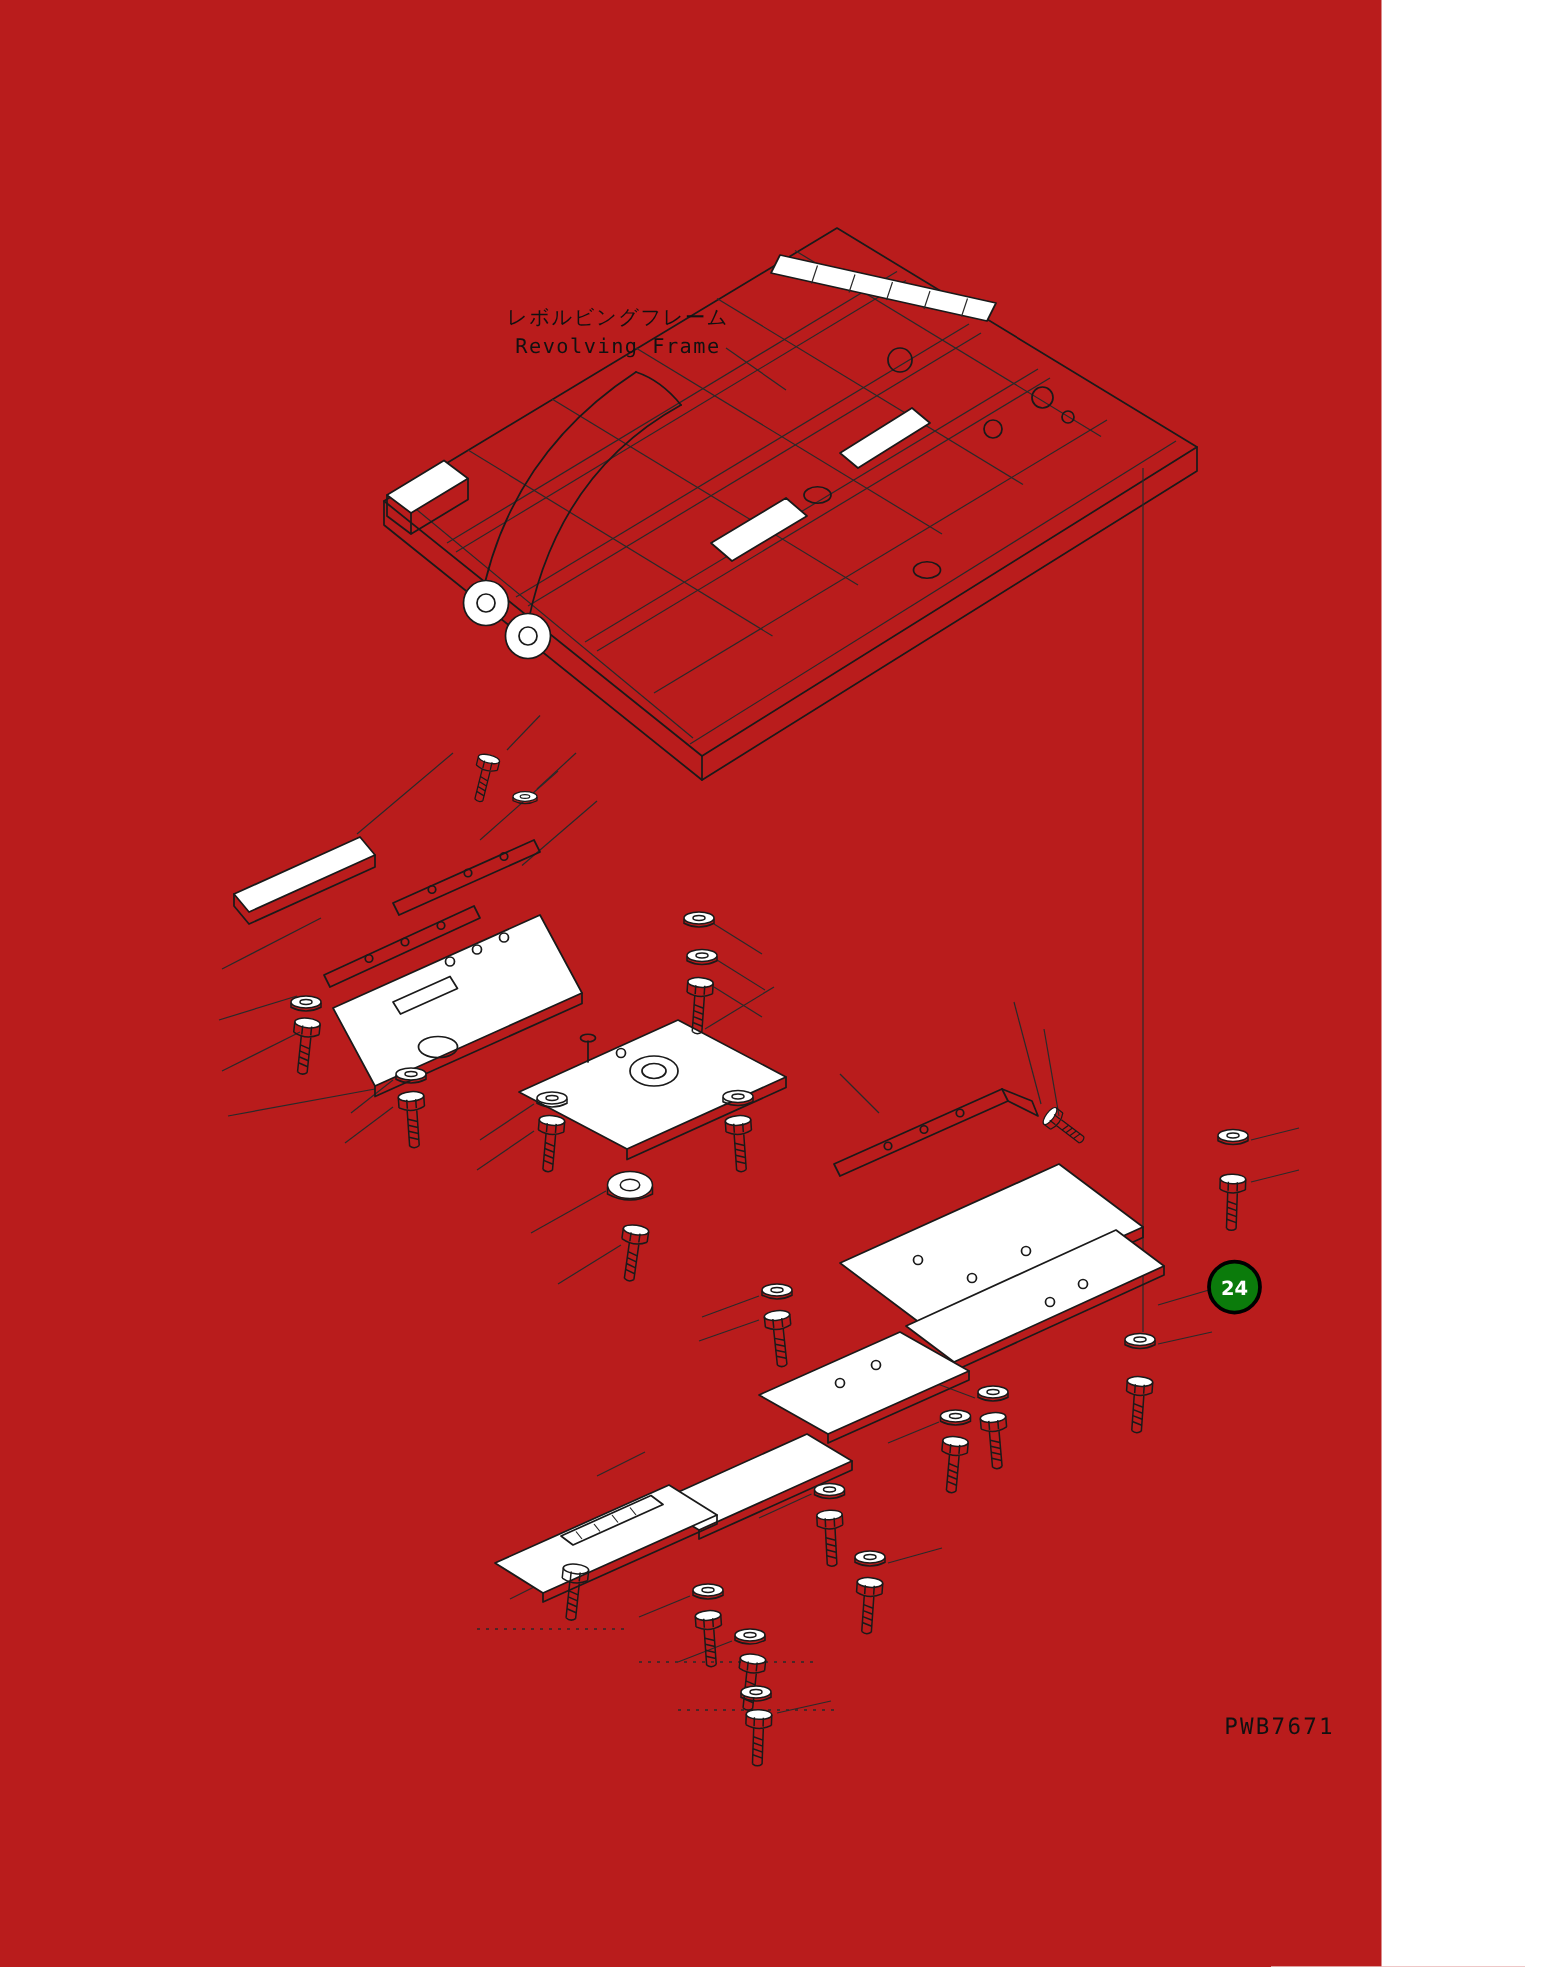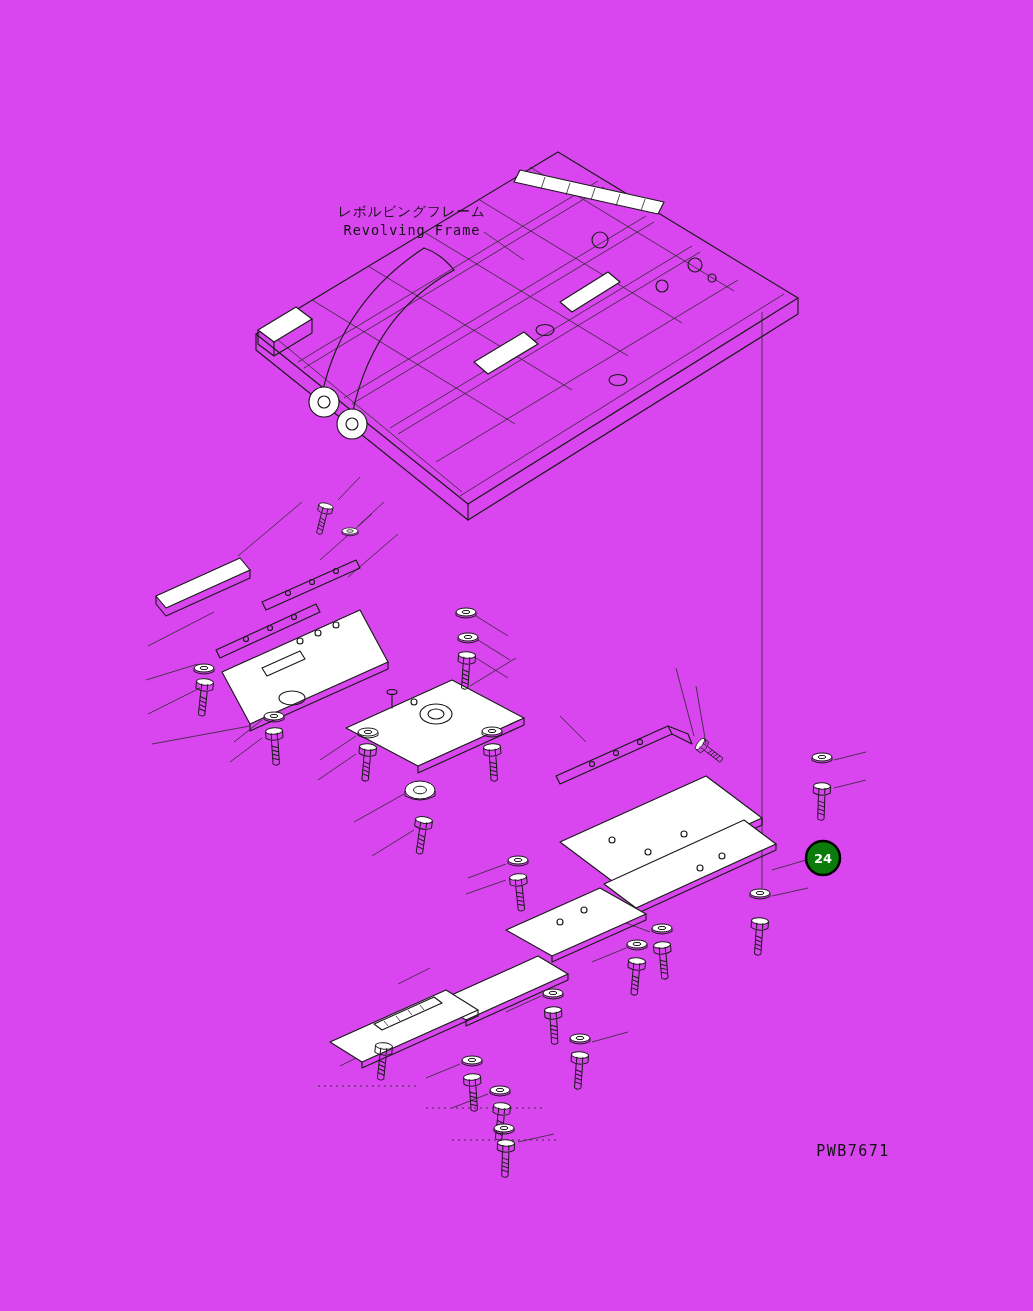--- a/index.html
+++ b/index.html
@@ -1,20 +1,20 @@
 <!DOCTYPE html>
 <html><head>
 <meta charset="utf-8">
 <style>
   html, body { margin: 0; padding: 0; background: #ffffff; }
   .canvas {
     position: relative;
-    width: 1033px;
+    width: 921px;
     height: 1311px;
-    background: #d946ef;
+    background: #b91c1c;
     font-family: "DejaVu Sans Mono", "Liberation Mono", monospace;
     overflow: hidden;
   }
   svg { display: block; }
   
   .ln   { stroke: #1a1a1a; stroke-width: 1.15; fill: none; stroke-linecap: round; stroke-linejoin: round; }
   .lnf  { stroke: #1a1a1a; stroke-width: 1.15; fill: #ffffff; stroke-linejoin: round; }
   .thin { stroke: #2a2a2a; stroke-width: 0.8; fill: none; }
   .dash { stroke: #2a2a2a; stroke-width: 0.9; fill: none; stroke-dasharray: 2 4; }
   .fastener { stroke: #1a1a1a; stroke-width: 1; }

